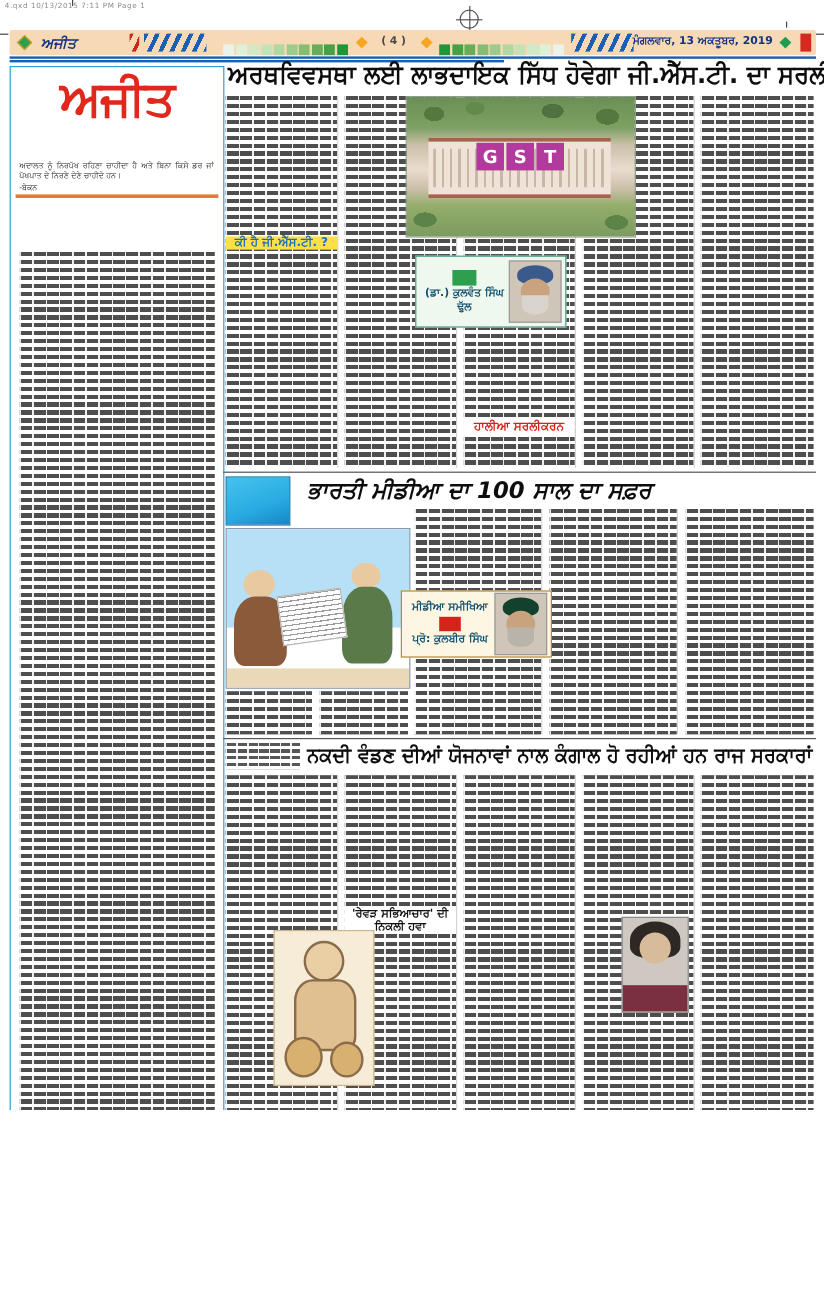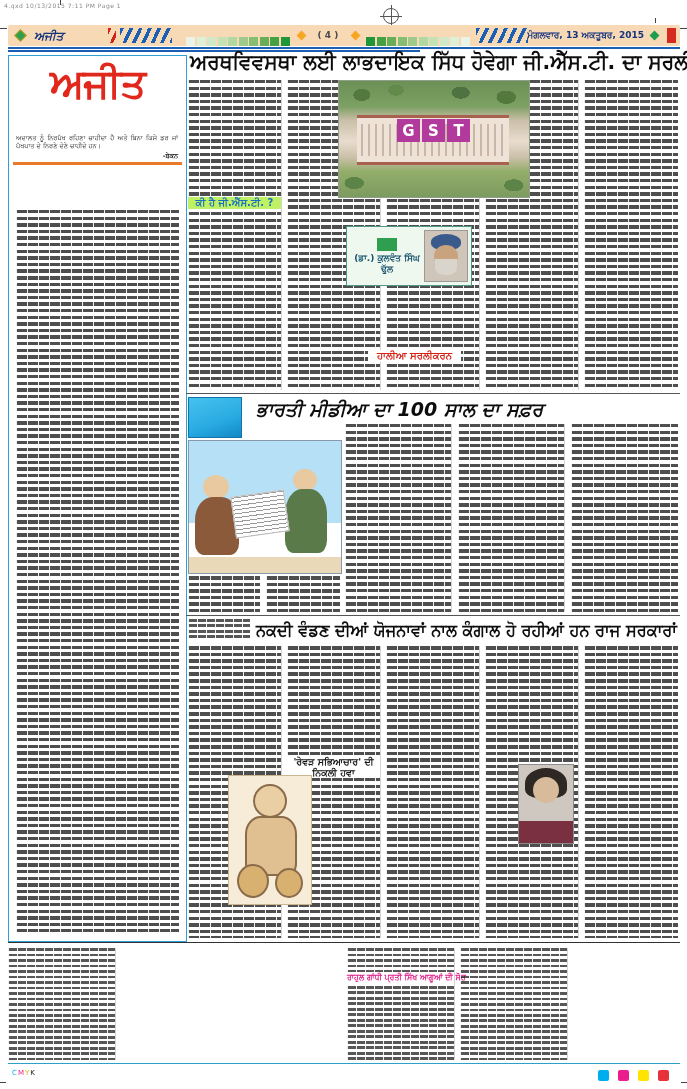--- a/index.html
+++ b/index.html
@@ -1,16 +1,16 @@
 <!DOCTYPE html>
 <html><head>
 <meta charset="utf-8">
 <style>
   html,body{margin:0;padding:0;background:#ffffff;}
-  #canvas{position:relative;width:687px;height:1089px;background:#ffffff;overflow:hidden;
+  #canvas{position:relative;width:687px;height:925px;background:#ffffff;overflow:hidden;
           font-family:"DejaVu Sans",sans-serif;color:#1b1b1b;}
   .abs{position:absolute;}
 
   
   .tf{background-image:
       repeating-linear-gradient(90deg, rgba(255,255,255,.9) 0 1.4px, transparent 1.4px 11px),
       repeating-linear-gradient(180deg, rgba(34,34,34,.8) 0 3.5px, transparent 3.5px 6.6px);}
   .tf-sm{background-image:
       repeating-linear-gradient(90deg, rgba(255,255,255,.9) 0 1.2px, transparent 1.2px 9px),
       repeating-linear-gradient(180deg, rgba(40,40,40,.78) 0 2.9px, transparent 2.9px 5.5px);}
@@ -35,29 +35,29 @@
   .sqrow span{display:inline-block;width:9px;height:9px;margin-right:1.5px;vertical-align:middle;}
   .hb-page{font-size:9px;font-weight:bold;color:#4a4a4a;}
   .hb-date{font-size:9px;font-weight:bold;color:#15347e;white-space:nowrap;}
 
   
   .edbox{border:1px solid #2f9fd6;background:#fff;}
   .ajit-logo{font-size:40px;line-height:42px;font-weight:bold;color:#e0281c;text-align:center;letter-spacing:-1px;}
   .oval{border:1.5px solid #222;border-radius:50%;font-size:11px;font-weight:bold;text-align:center;
         padding:1px 12px;display:inline-block;background:#fff;}
   .quote{font-size:6.5px;line-height:8px;color:#222;text-align:justify;}
-  .quote-attr{font-size:6.5px;color:#222;text-align:right;font-weight:bold;}
+  .quote-attr{font-size:6.5px;color:#222;text-align:left;}
   .orule{background:#e87a2a;height:3px;}
   .ed-head{font-size:15px;line-height:18px;font-weight:bold;text-align:center;color:#101010;}
 
   
   .h1{font-size:21px;font-weight:bold;color:#0d0d0d;white-space:nowrap;transform:scaleX(.96);transform-origin:left;}
   .h2{font-size:19px;font-weight:bold;font-style:italic;color:#0d0d0d;white-space:nowrap;}
   .h3{font-size:17px;font-weight:bold;color:#0d0d0d;white-space:nowrap;transform:scaleX(.95);transform-origin:left;}
-  .subhead-blue{font-size:10px;font-weight:bold;color:#1a6fc0;text-align:center;background:#bef264;}
+  .subhead-blue{font-size:10px;font-weight:bold;color:#1a6fc0;text-align:center;background:#fde047;}
   .subhead-red{font-size:10px;font-weight:bold;color:#d42318;text-align:center;background:#fff;}
   .subhead-bk{font-size:9.5px;font-weight:bold;color:#111;text-align:center;background:#fff;line-height:11px;}
   .hr-div{background:#555;height:1px;}
 
   
   .bybox{border:1px solid #4a9c86;background:#eef8ee;display:flex;align-items:center;justify-content:space-between;
          padding:3px;box-sizing:border-box;}
   .bybox .txt{font-size:9px;font-weight:bold;color:#14506e;text-align:center;line-height:11px;flex:1;}
   .gsq{width:20px;height:13px;background:#2e9e4f;margin:0 auto 2px auto;}
   .rsq{width:18px;height:12px;background:#d42318;margin:2px auto;}
@@ -133,21 +133,21 @@
     <span class="abs hb-dia" style="left:8px;top:6px;background:#2e9e4f;border:1px solid #c8a020;"></span>
     <span class="abs hb-title" style="left:26px;top:4px;">ਅਜੀਤ</span>
     <span class="abs" style="left:100px;top:3px;width:8px;height:15px;background:repeating-linear-gradient(115deg,#d42318 0 3px,transparent 3px 8px);"></span>
     <span class="abs stripes" style="left:112px;top:3px;"></span>
     <span class="abs sqrow" id="sq-left" style="left:178px;top:6px;"><span style="background: rgb(234, 243, 232);"></span><span style="background: rgb(222, 240, 216);"></span><span style="background: rgb(210, 233, 200);"></span><span style="background: rgb(195, 226, 182);"></span><span style="background: rgb(178, 216, 162);"></span><span style="background: rgb(158, 203, 140);"></span><span style="background: rgb(133, 189, 114);"></span><span style="background: rgb(104, 173, 87);"></span><span style="background: rgb(71, 160, 67);"></span><span style="background: rgb(31, 150, 56);"></span></span>
     <span class="abs hb-dia" style="left:290px;top:7px;background:#f5a623;"></span>
     <span class="abs hb-page" style="left:302px;top:5px;width:36px;text-align:center;">( 4 )</span>
     <span class="abs hb-dia" style="left:344px;top:7px;background:#f5a623;"></span>
     <span class="abs sqrow" id="sq-right" style="left:358px;top:6px;"><span style="background: rgb(31, 150, 56);"></span><span style="background: rgb(71, 160, 67);"></span><span style="background: rgb(104, 173, 87);"></span><span style="background: rgb(133, 189, 114);"></span><span style="background: rgb(158, 203, 140);"></span><span style="background: rgb(178, 216, 162);"></span><span style="background: rgb(195, 226, 182);"></span><span style="background: rgb(210, 233, 200);"></span><span style="background: rgb(222, 240, 216);"></span><span style="background: rgb(234, 243, 232);"></span></span>
     <span class="abs stripes" style="left:468px;top:3px;"></span>
-    <span class="abs hb-date" style="right:36px;top:5px;">ਮੰਗਲਵਾਰ, 13 ਅਕਤੂਬਰ, 2015</span>
+    <span class="abs hb-date" style="right:36px;top:5px;">ਮੰਗਲਵਾਰ, 13 ਅਕਤੂਬਰ, 2019</span>
     <span class="abs hb-dia" style="right:22px;top:7px;background:#1d9e4f;"></span>
     <span class="abs" style="right:4px;top:3px;width:9px;height:15px;background:#d42a20;"></span>
   </div>
   <div class="abs" style="left:8px;top:47px;width:672px;height:2px;background:#1a5fb4;"></div>
   <div class="abs" style="left:8px;top:50px;width:412px;height:2px;background:#1a5fb4;"></div>
 
   <div class="abs edbox" style="left:8px;top:55px;width:177px;height:885px;">
     <div class="abs ajit-logo" style="left:0;top:6px;width:100%;">ਅਜੀਤ</div>
     <div class="abs quote" style="left:7px;top:78px;width:162px;">ਅਦਾਲਤ ਨੂੰ ਨਿਰਪੱਖ ਰਹਿਣਾ ਚਾਹੀਦਾ ਹੈ ਅਤੇ ਬਿਨਾ ਕਿਸੇ ਡਰ ਜਾਂ ਪੱਖਪਾਤ ਦੇ ਨਿਰਣੇ ਦੇਣੇ ਚਾਹੀਦੇ ਹਨ।</div>
     <div class="abs quote-attr" style="left:7px;top:96px;width:162px;">-ਬੇਕਨ</div>
@@ -170,33 +170,33 @@
       </div>
     <div class="gst-letters" style="left:58px;top:38px;">
       <div class="cell">G</div>
       <div class="cell">S</div>
       <div class="cell">T</div>
     </div>
   </div>
 
   <div class="abs subhead-blue" style="left:188px;top:197px;width:93px;">ਕੀ ਹੈ ਜੀ.ਐੱਸ.ਟੀ. ?</div>
 
-  <div class="abs bybox" style="left:346px;top:226px;width:126px;height:60px;">
+  <div class="abs bybox" style="left:346px;top:213px;width:126px;height:60px;">
     <div class="txt">
       <div class="gsq"></div>
       <span>(ਡਾ.) ਕੁਲਵੰਤ ਸਿੰਘ ਢੁੱਲ</span>
     </div>
     <div class="portrait">
       <div class="turban"></div>
         <div class="face"></div>
         <div class="beard"></div>
     </div>
   </div>
 
-  <div class="abs subhead-red" style="left:368px;top:350px;width:93px;">ਹਾਲੀਆ ਸਰਲੀਕਰਨ</div>
+  <div class="abs subhead-red" style="left:386px;top:350px;width:93px;">ਹਾਲੀਆ ਸਰਲੀਕਰਨ</div>
 
   <div class="abs hr-div" style="left:186px;top:393px;width:494px;"></div>
 
   <div class="abs bluebox" style="left:188px;top:397px;width:52px;height:39px;"></div>
   <div class="abs h2" style="left:256px;top:398px;width:420px;">ਭਾਰਤੀ ਮੀਡੀਆ ਦਾ 100 ਸਾਲ ਦਾ ਸਫ਼ਰ</div>
 
   <div class="abs cartoon1" style="left:188px;top:440px;width:152px;height:132px;">
     <div class="c1-sky"></div>
     <div class="blob" style="left:14px;top:34px;width:26px;height:24px;background:#e8c9a0;"></div>
     <div class="blob" style="left:6px;top:56px;width:44px;height:58px;border-radius:40% 40% 20% 20%;background:#8a5a3a;"></div>
@@ -205,20 +205,32 @@
     <div class="c1-paper" style="left:44px;top:52px;width:52px;height:40px;"></div>
     <div style="position:absolute;left:0;bottom:0;width:100%;height:16px;background:#e9d9b8;"></div>
   </div>
 
   <div class="abs tf colrule" style="left:345px;top:424px;width:106px;height:188px;"></div>
   <div class="abs tf colrule" style="left:458px;top:424px;width:106px;height:188px;"></div>
   <div class="abs tf" style="left:571px;top:424px;width:107px;height:188px;"></div>
   <div class="abs tf" style="left:188px;top:576px;width:72px;height:36px;"></div>
   <div class="abs tf" style="left:266px;top:576px;width:74px;height:36px;"></div>
 
+  <div class="abs bybox" style="left:334px;top:492px;width:126px;height:56px;background:#fdf6e3;border-color:#b08a3a;">
+    <div class="txt">
+      <span>ਮੀਡੀਆ ਸਮੀਖਿਆ</span>
+      <div class="rsq"></div>
+      <span>ਪ੍ਰੋ: ਕੁਲਬੀਰ ਸਿੰਘ</span>
+    </div>
+    <div class="portrait green">
+      <div class="turban"></div>
+        <div class="face"></div>
+        <div class="beard"></div>
+    </div>
+  </div>
 
   <div class="abs hr-div" style="left:186px;top:615px;width:494px;"></div>
 
   <div class="abs tf-sm" style="left:188px;top:619px;width:62px;height:22px;"></div>
   <div class="abs h3" style="left:256px;top:620px;width:412px;">ਨਕਦੀ ਵੰਡਣ ਦੀਆਂ ਯੋਜਨਾਵਾਂ ਨਾਲ ਕੰਗਾਲ ਹੋ ਰਹੀਆਂ ਹਨ ਰਾਜ ਸਰਕਾਰਾਂ</div>
 
   <div class="abs tf colrule" style="left:188px;top:646px;width:93px;height:292px;"></div>
   <div class="abs tf colrule" style="left:287px;top:646px;width:93px;height:292px;"></div>
   <div class="abs tf colrule" style="left:386px;top:646px;width:93px;height:292px;"></div>
   <div class="abs tf colrule" style="left:485px;top:646px;width:93px;height:292px;"></div>

